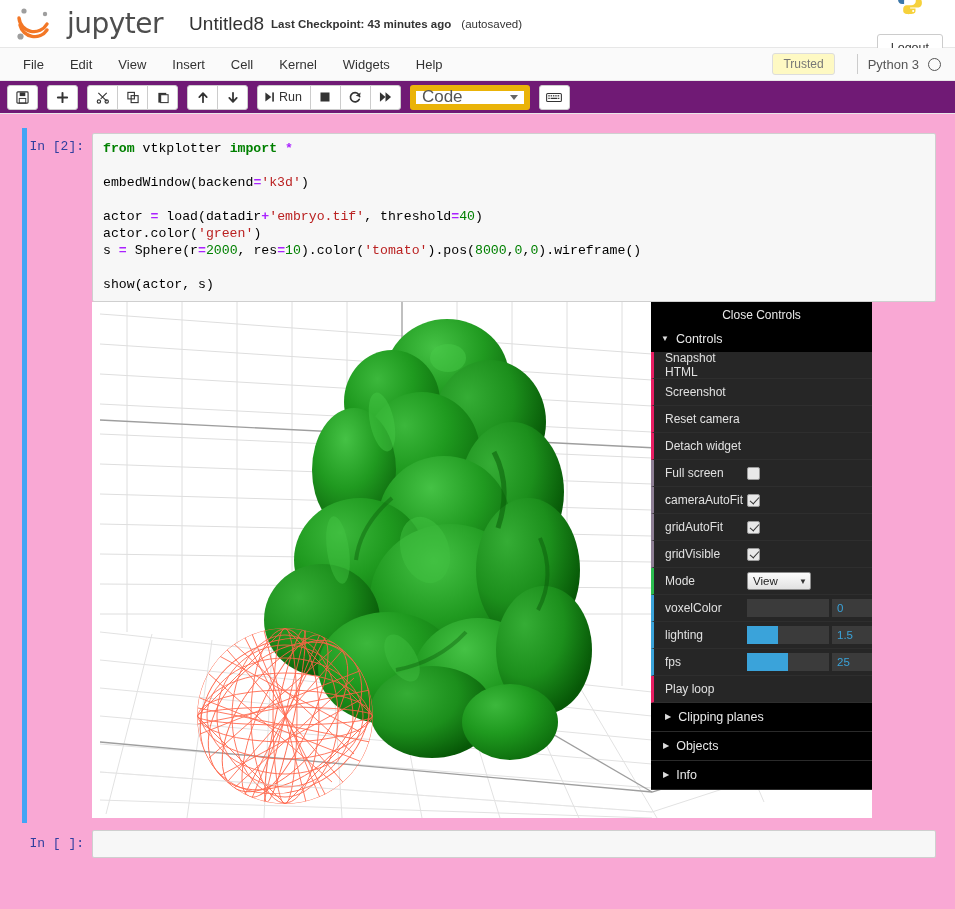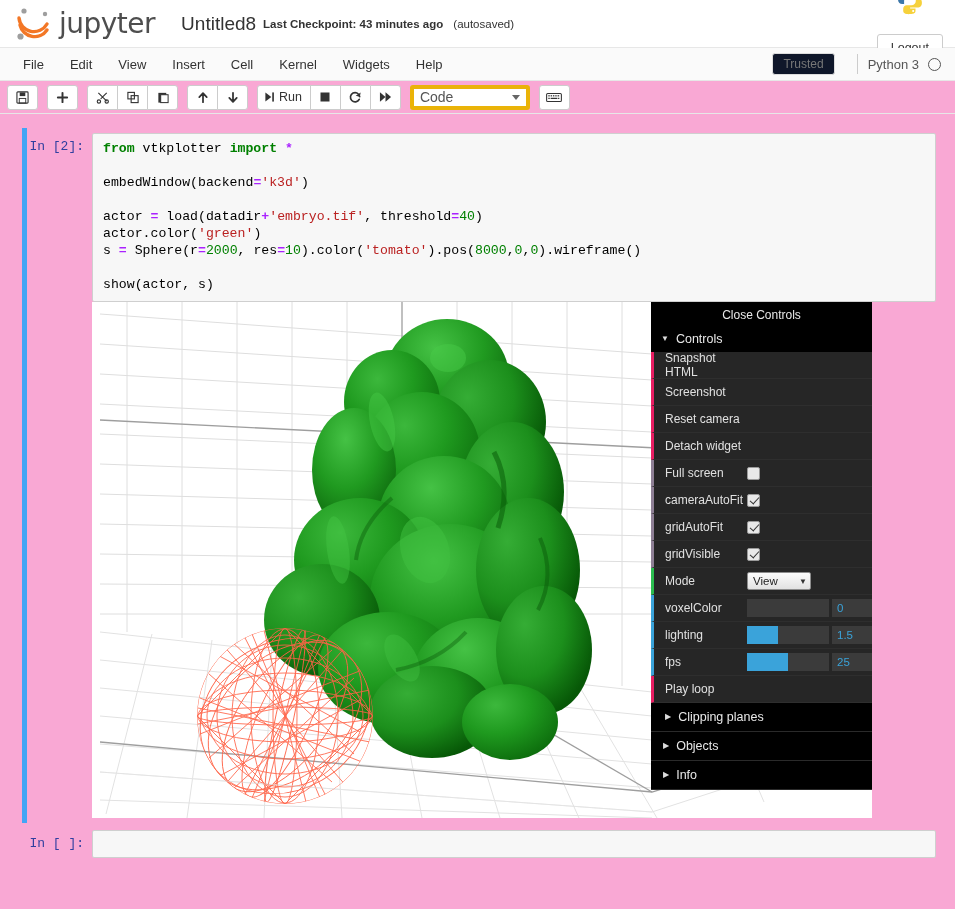--- a/index.html
+++ b/index.html
@@ -14,21 +14,21 @@
   
   #header {
     height: 48px;
     background: #fff;
     border-bottom: 1px solid #e7e7e7;
     display: flex;
     align-items: center;
     padding: 0 12px 0 14px;
     position: relative;
   }
-  #logo-wrap { display: flex; align-items: center; gap: 2px; }
+  #logo-wrap { display: flex; align-items: center; gap: 10px; }
   .jp-logo-svg { display: block; }
   .jp-word {
     font-size: 28px;
     color: #4e4e4e;
     font-weight: 400;
     letter-spacing: -0.5px;
     line-height: 1;
     margin-left: 3px;
     font-family: "DejaVu Sans", sans-serif;
   }
@@ -94,42 +94,42 @@
     margin-left: auto;
     display: flex;
     align-items: center;
     padding-right: 14px;
     gap: 0;
   }
   #trusted-box {
     font-size: 12px;
     color: #777;
     border: 1px solid #ddd;
-    background: #0f172a;
+    background: #fef9c3;
     border-radius: 3px;
     padding: 3px 10px;
     cursor: pointer;
   }
   #kernel-sep {
     width: 1px; height: 20px; background: #ccc;
     margin: 0 10px 0 22px;
   }
   #kernel-name { font-size: 13px; color: #555; }
   #kernel-indicator {
     width: 13px; height: 13px;
     border: 1.7px solid #555;
     border-radius: 50%;
     margin-left: 9px;
     background: transparent;
   }
 
   
   #toolbar {
     height: 33px;
-    background: #f9a8d4;
+    background: #701a75;
     border-bottom: 1px solid #e7e7e7;
     display: flex;
     align-items: center;
     padding-left: 7px;
     gap: 0;
   }
   .tb-group { display: flex; margin-right: 9px; }
   .tb-btn {
     height: 25px;
     min-width: 31px;
@@ -148,24 +148,24 @@
   .tb-group.single .tb-btn { border-radius: 3px; }
   .tb-btn svg { display: block; }
   #run-btn {
     padding: 0 8px 0 6px;
     gap: 4px;
     font-size: 12.5px;
   }
   #celltype-select {
     height: 25px;
     width: 120px;
-    border: 4px solid #eab308;
+    border: 6px solid #eab308;
     border-radius: 3px;
     background: #fff;
-    font-size: 14px;
+    font-size: 17px;
     color: #555;
     padding: 0 6px;
     display: flex;
     align-items: center;
     justify-content: space-between;
     cursor: pointer;
     margin-right: 9px;
     font-family: "Liberation Sans", sans-serif;
   }
   .caret-dn {

